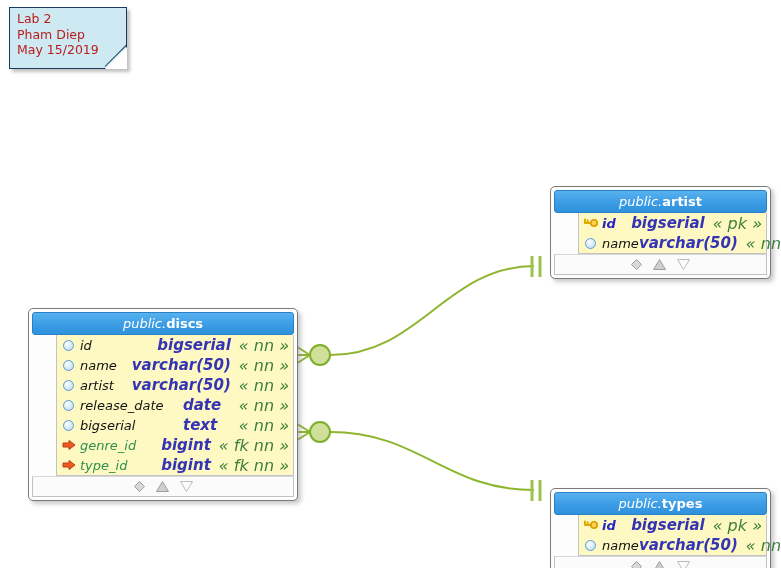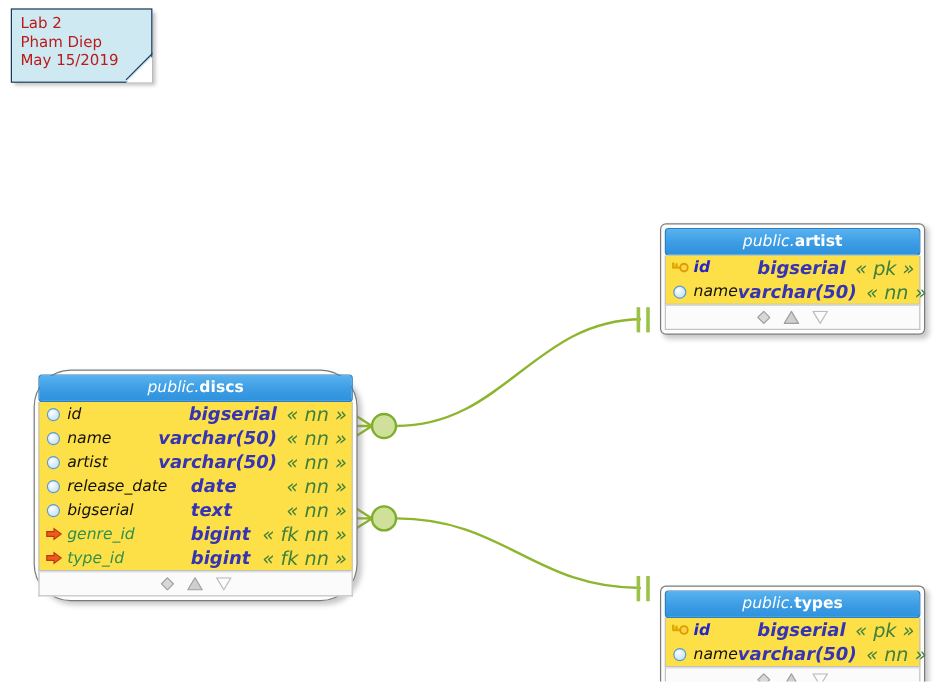--- a/index.html
+++ b/index.html
@@ -86,21 +86,22 @@
   .schema-name {
     font-style: italic;
     font-weight: normal;
   }
   .table-name {
     font-weight: bold;
   }
   .cols {
     border: 1px solid #c2c2c2;
     border-top: none;
-    background: #fde047;
+    background: #fef9c3;
+    margin-left: 24px;
   }
   .col-row {
     display: flex;
     align-items: center;
     height: 20px;
     padding: 0 4px 0 3px;
     white-space: nowrap;
   }
   .col-icon {
     width: 17px;
@@ -145,21 +146,21 @@
     border-top: 1px solid #d8d8d8;
     background: #fbfbfb;
     display: flex;
     align-items: center;
     justify-content: center;
     gap: 11px;
   }
   .foot-ico { display: block; }
 
   
-  #tbl-discs  { left: 28px;  top: 308px; width: 270px; border-radius: 31px; }
+  #tbl-discs  { left: 28px;  top: 308px; width: 270px; }
   #tbl-genres { left: 550px; top: 186px; width: 221px; }
   #tbl-types  { left: 550px; top: 488px; width: 221px; }
 
   #tbl-discs .col-name  { width: 103px; }
   #tbl-genres .col-name, #tbl-types .col-name { width: 58px; }
 </style>
 </head>
 <body>
 
 <div id="canvas">

